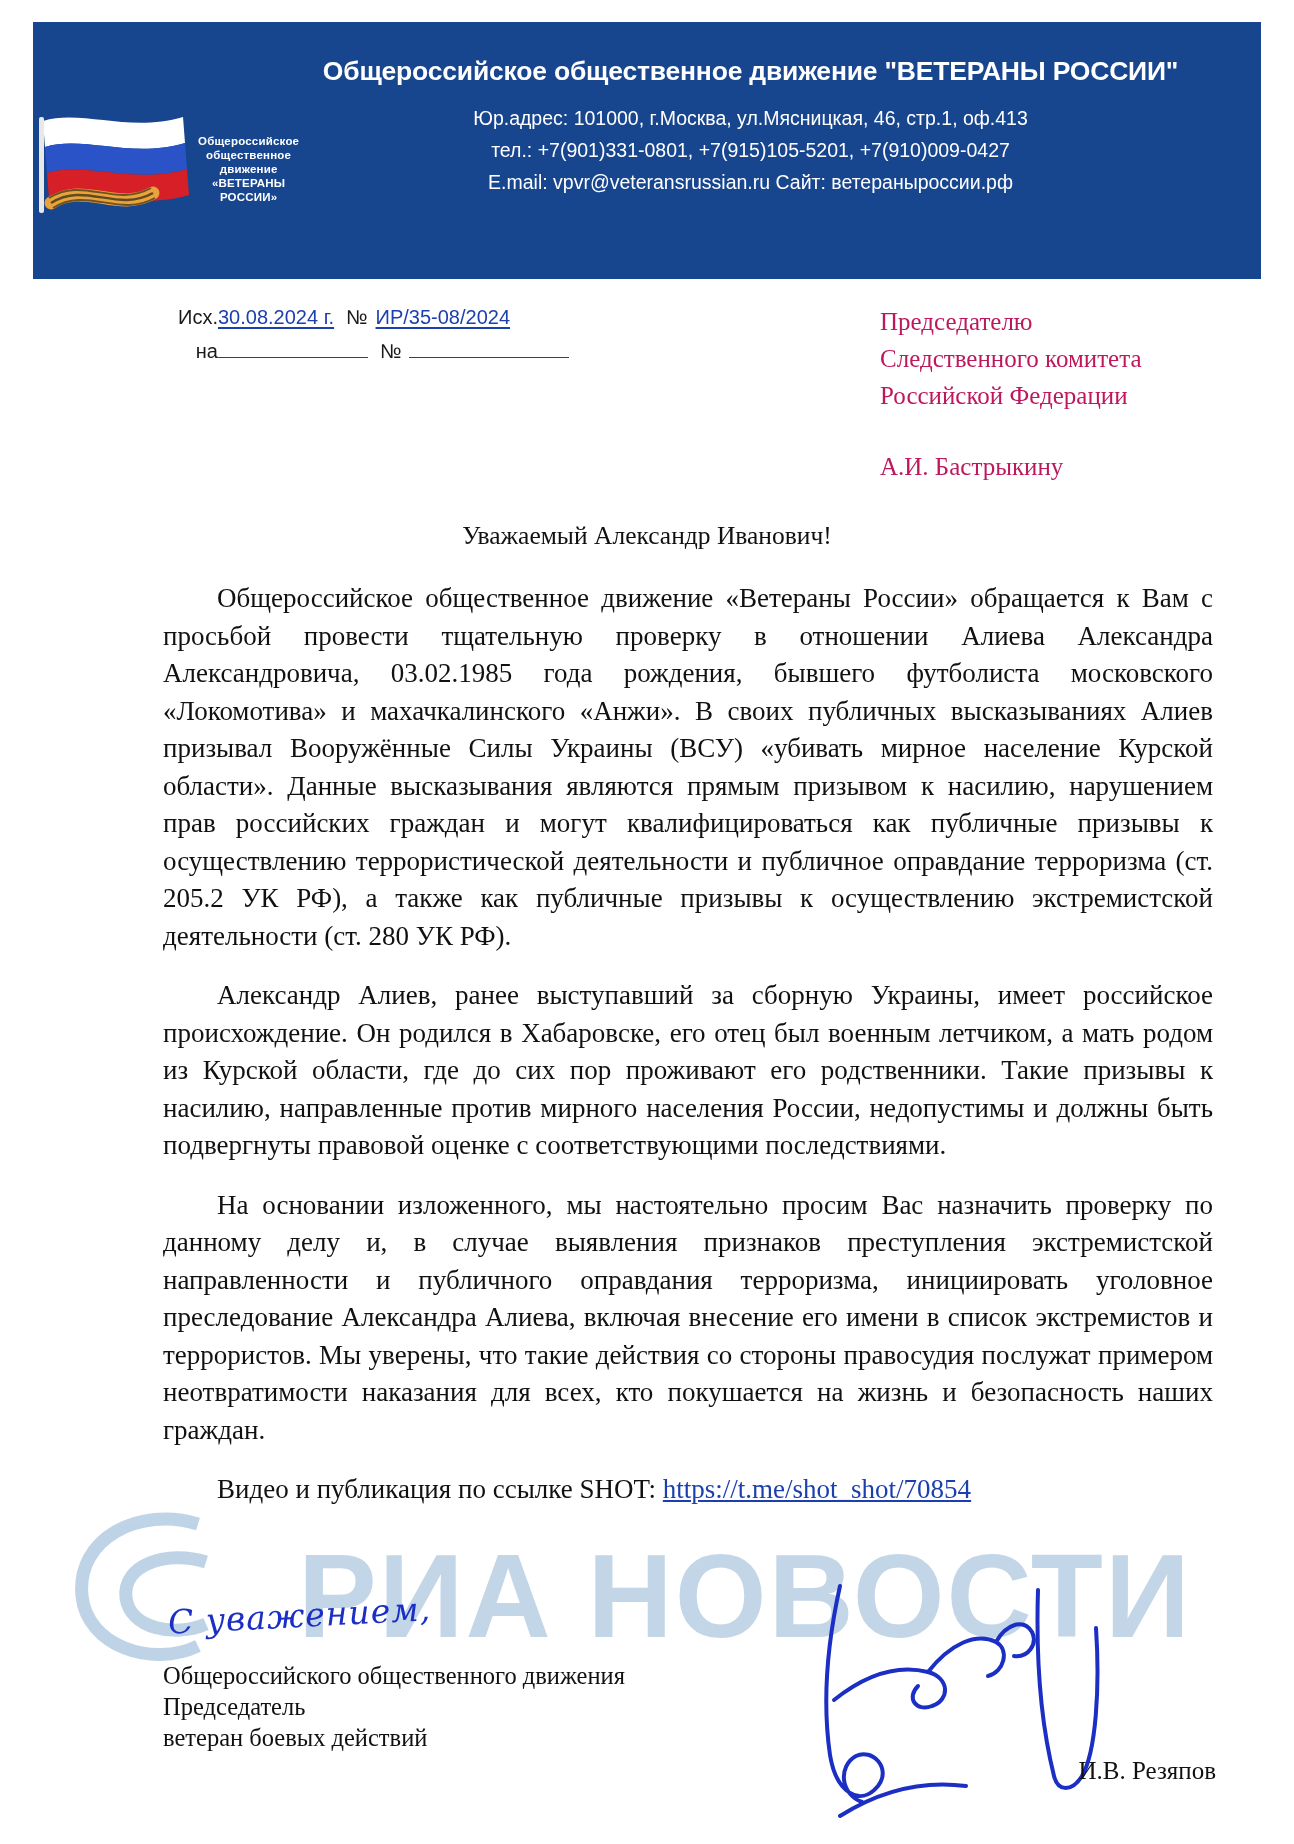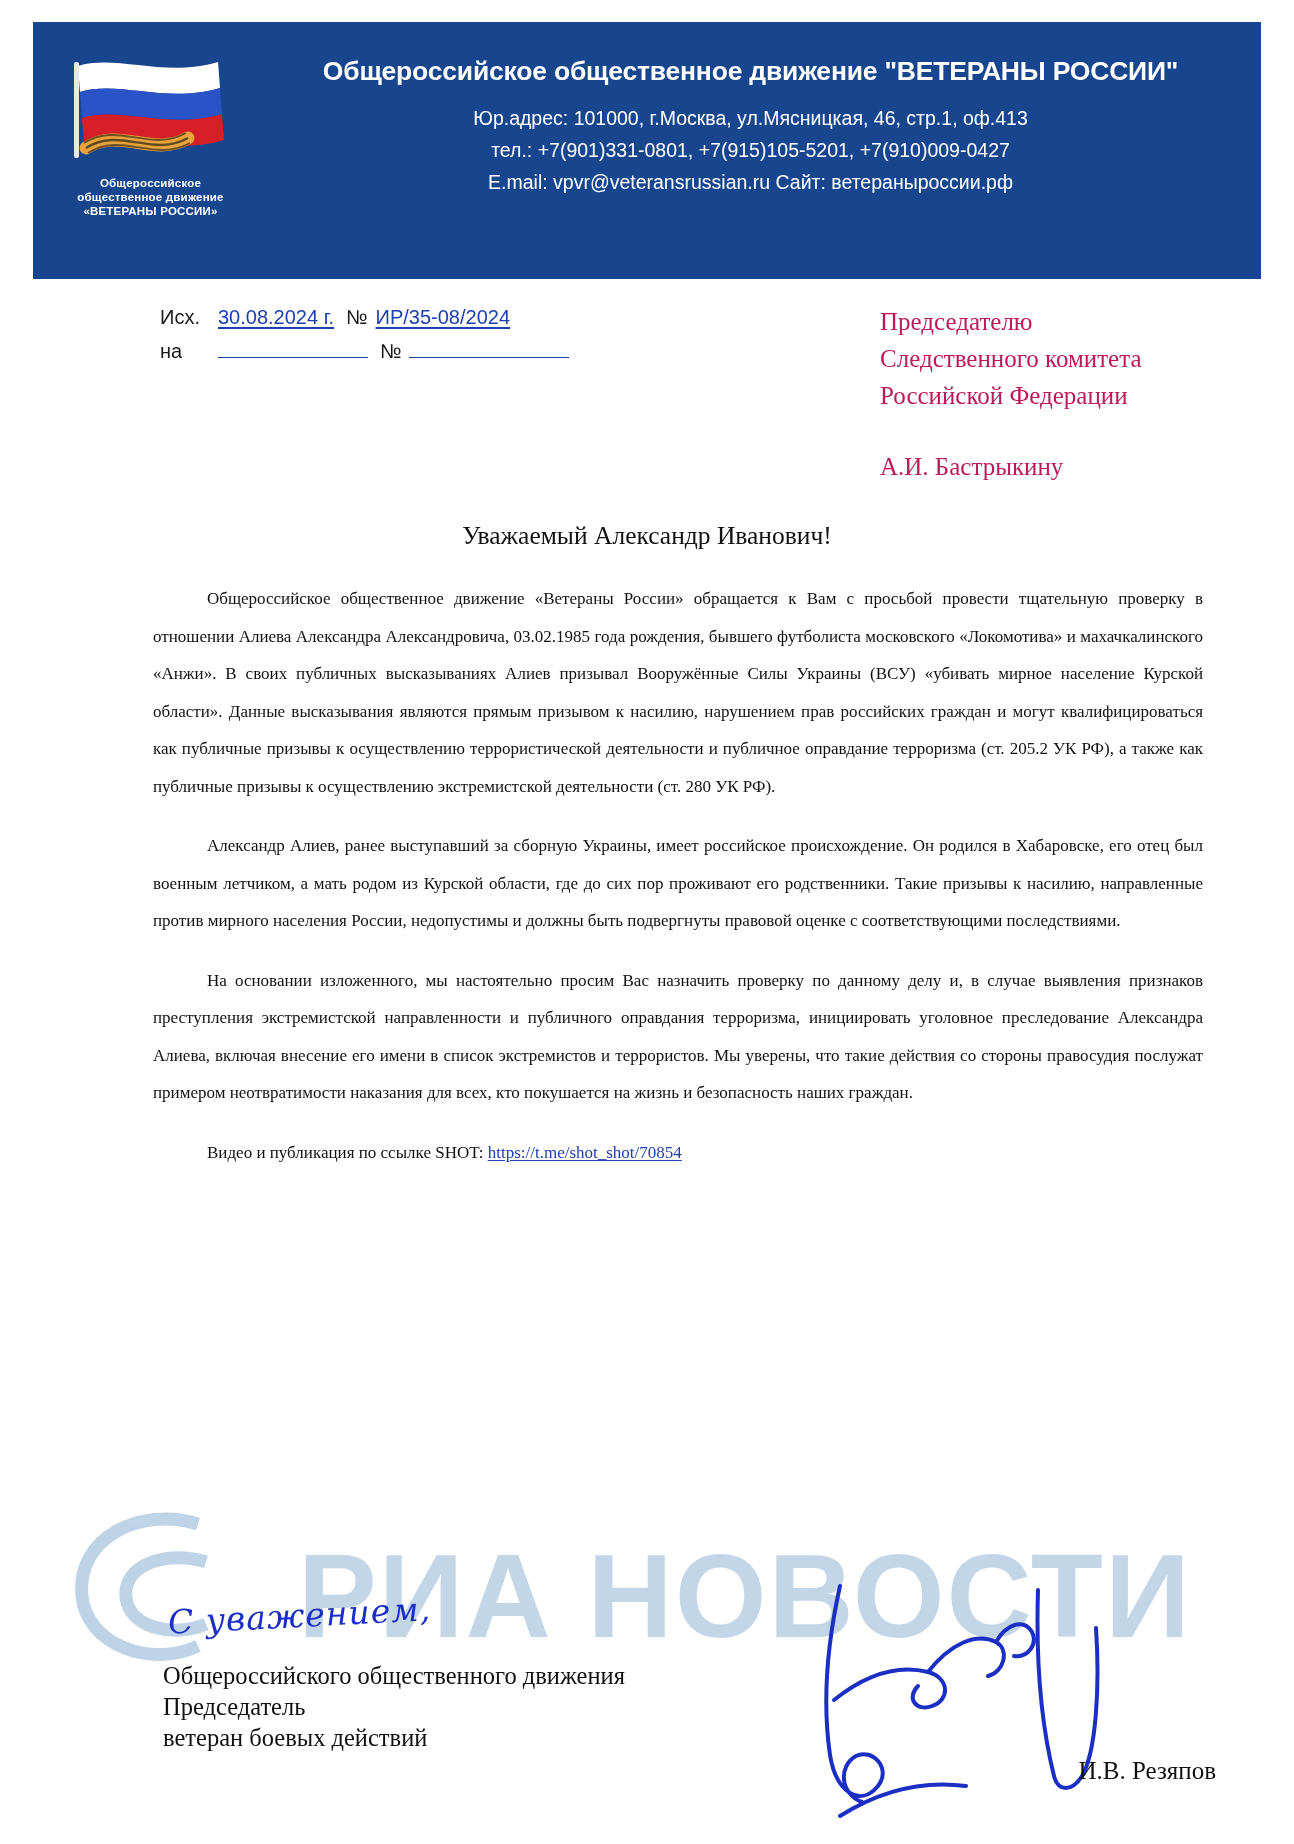--- a/index.html
+++ b/index.html
@@ -33,21 +33,21 @@
     top: 0;
     right: 0;
     bottom: 0;
     display: flex;
     flex-direction: row;
   }
   .logo-box {
     width: 235px;
     flex: 0 0 235px;
     display: flex;
-    flex-direction: column;
+    flex-direction: row;
     align-items: center;
     justify-content: flex-start;
     padding-top: 30px;
     box-sizing: border-box;
   }
   .flag-wrap {
     width: 165px;
     height: 118px;
     position: relative;
   }
@@ -94,20 +94,21 @@
     top: 306px;
     width: 500px;
     font-family: "Liberation Sans", sans-serif;
     color: #1a1a1a;
     font-size: 20px;
   }
   .ref-row {
     display: flex;
     align-items: baseline;
     height: 34px;
+    text-align: right;
   }
   .ref-label {
     width: 58px;
     flex: 0 0 58px;
   }
   .ref-value {
     color: #1b3fae;
     text-decoration: underline;
     text-underline-offset: 3px;
     white-space: pre;
@@ -144,24 +145,24 @@
     position: absolute;
     left: 0;
     right: 0;
     top: 521px;
     text-align: center;
     font-size: 25.5px;
     color: #111;
   }
   .body-text {
     position: absolute;
-    left: 153px;
+    left: 163px;
     top: 580px;
     width: 1050px;
-    font-size: 17px;
+    font-size: 27px;
     line-height: 37.5px;
     color: #111;
     text-align: justify;
   }
   .body-text p {
     margin: 0 0 22px 0;
     text-indent: 54px;
   }
   .body-text p:last-child {
     margin-bottom: 12px;

